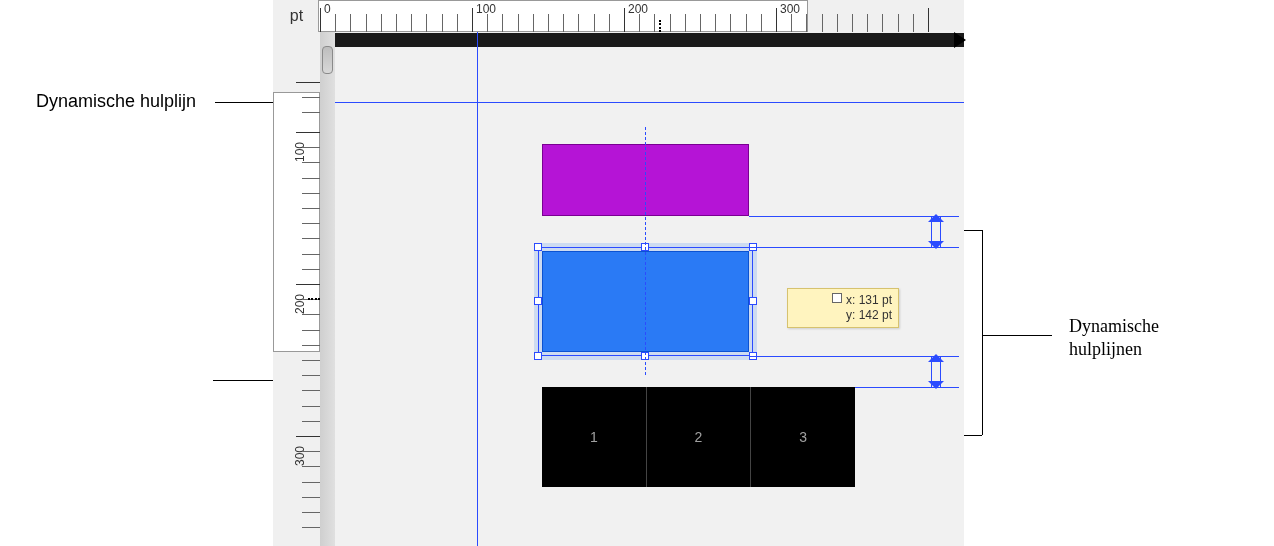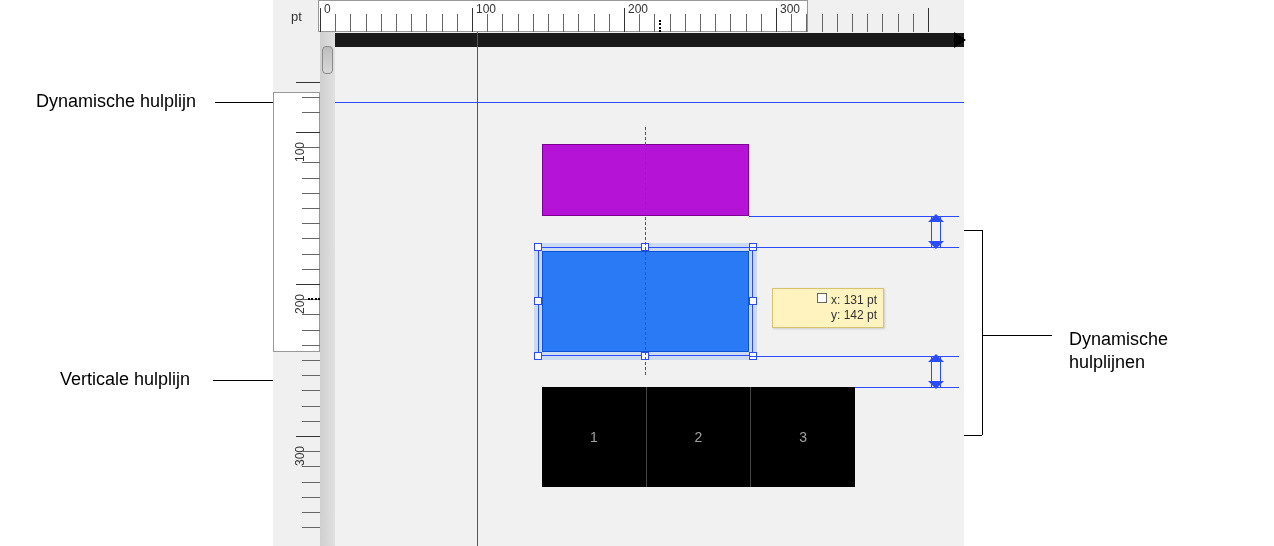--- a/index.html
+++ b/index.html
@@ -1,20 +1,20 @@
 <!DOCTYPE html>
 <html><head>
 <meta charset="utf-8">
 <style>
   html,body{margin:0;padding:0;font-family:"Helvetica Neue",Arial,sans-serif;font-size:14px;background:#fff;color:#000;}
   .stage{position:relative;width:1274px;height:546px;overflow:hidden;}
 
   
   .app{position:absolute;left:273px;top:0;width:691px;height:546px;background:#eceded;}
-  .corner{position:absolute;left:0;top:0;width:47px;height:32px;background:#f0f0f0;border-right:1px solid #999;border-bottom:1px solid #999;display:flex;align-items:center;justify-content:center;font-size:13px;color:#333;}
+  .corner{position:absolute;left:0;top:0;width:47px;height:32px;background:#f0f0f0;border-right:1px solid #999;border-bottom:1px solid #999;display:flex;align-items:center;justify-content:center;font-size:16px;color:#333;}
   .hruler{position:absolute;left:47px;top:0;right:0;height:32px;background:#f0f0f0;border-bottom:1px solid #999;}
   .hruler .white{position:absolute;top:0;height:100%;background:#fff;border:1px solid #999;box-sizing:border-box;}
   .hruler .ticks{position:absolute;inset:0;}
   .hruler .tick{position:absolute;top:14px;width:1px;height:18px;background:#666;}
   .hruler .tick.major{top:8px;height:24px;background:#333;}
   .hruler .lbl{position:absolute;top:2px;font-size:12px;color:#333;transform:translateX(2px);}
   .hruler .dot{position:absolute;top:20px;width:1px;height:12px;border-left:2px dotted #000;}
   .vruler{position:absolute;left:0;top:32px;width:47px;bottom:0;background:#f0f0f0;border-right:1px solid #999;}
   .vruler .white{position:absolute;left:0;width:100%;background:#fff;border:1px solid #999;box-sizing:border-box;}
   .vruler .tick{position:absolute;left:29px;height:1px;width:18px;background:#666;}
@@ -56,24 +56,23 @@
   .callout-lineV{position:absolute;width:0;border-left:1px solid #000;}
 </style>
 </head>
 <body>
 
 <div class="stage">
 
   <div class="callout" style="left:36px;top:90px;">Dynamische hulplijn</div>
   <div class="callout-line" style="left:215px;top:102px;width:100px;"></div>
 
-  <div class="callout" style="left:60px;top:368px;">Verticale hulplijn</div>
   <div class="callout-line" style="left:213px;top:380px;width:265px;"></div>
 
-  <div class="callout" style="left:1069px;top:328px;">
+  <div class="callout" style="left:1069px;top:315px;font-family:Liberation Serif, serif;">
     <span>Dynamische</span><br>
     <span>hulplijnen</span>
   </div>
   <div class="callout-line" style="left:982px;top:335px;width:70px;"></div>
   <div class="callout-lineV" style="left:982px;top:230px;height:205px;"></div>
   <div class="callout-line" style="left:954px;top:230px;width:28px;"></div>
   <div class="callout-line" style="left:954px;top:435px;width:28px;"></div>
 
   <div class="app">
 
@@ -225,21 +224,21 @@
               <polygon points="8,0 0,8 16,8" fill="#2b4bff"></polygon>
             </svg>
           </div>
         <div class="arrowtip" style="bottom:-2px;">
             <svg width="16" height="8">
               <polygon points="0,0 16,0 8,8" fill="#2b4bff"></polygon>
             </svg>
           </div>
       </div>
 
-      <div class="tip" style="left:437px;top:256px;padding-left:44px;">
+      <div class="tip" style="left:452px;top:256px;padding-left:44px;">
         <span class="hsq"></span><span>x: 131 pt</span><br>
         <span style="display:inline-block;width:14px;"></span><span>y: 142 pt</span>
       </div>
 
       <div class="black3" style="left:207px;top:355px;width:313px;height:100px;">
         <div class="cell">1</div>
         <div class="cell">2</div>
         <div class="cell">3</div>
       </div>
 

